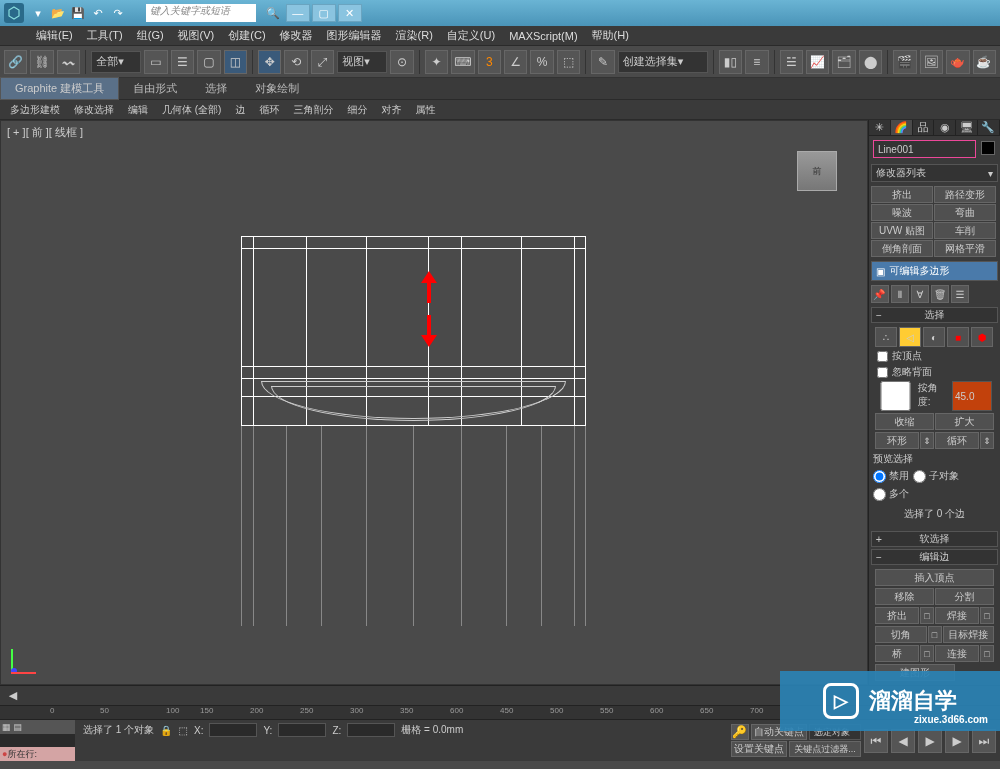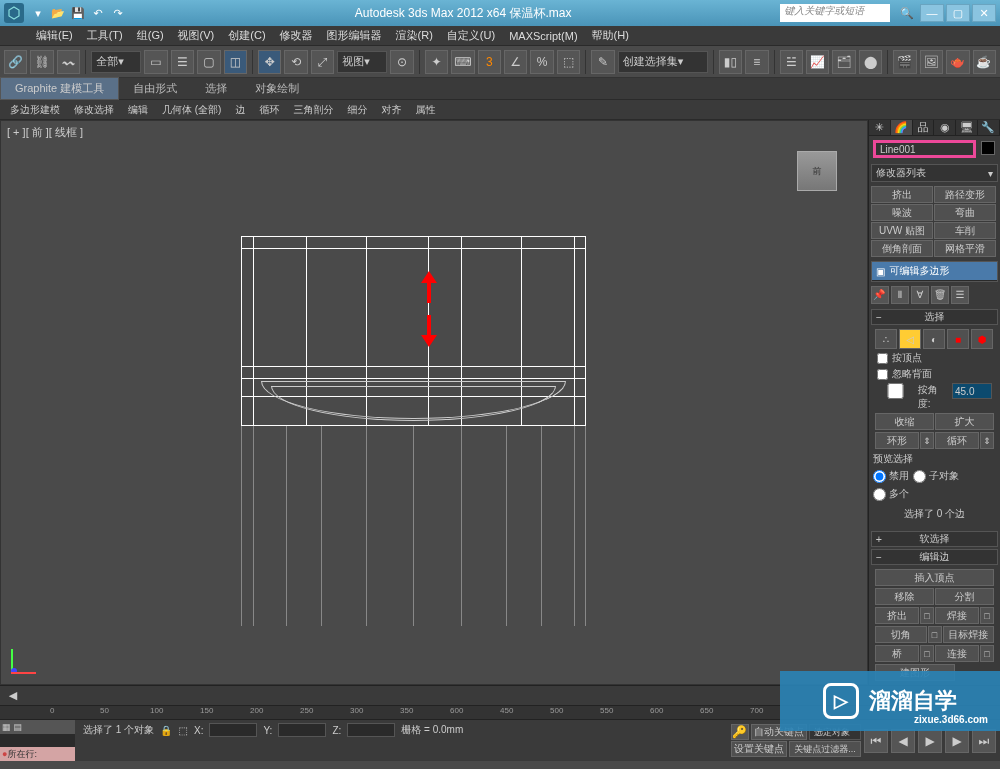--- a/index.html
+++ b/index.html
@@ -48,41 +48,41 @@
 
 .wireframe { position: absolute; top: 115px; left: 240px; width: 345px; height: 295px; }
 .wf-box { position: absolute; top: 0; left: 0; width: 345px; height: 190px; border: 1px solid #fff; }
 .wf-line { position: absolute; background: #fff; }
 
 
 .rightpanel { width: 132px; background: #3a3a3a; display: flex; flex-direction: column; border-left: 1px solid #222; }
 .rp-tabs { height: 22px; display: flex; background: #333; border-bottom: 1px solid #222; }
 .rp-tab { flex: 1; display: flex; align-items: center; justify-content: center; cursor: pointer; border-right: 1px solid #222; }
 .rp-tab.active { background: #4a4a4a; }
-.rp-objname { height: 18px; background: #333; border: 3px solid #ec4899; margin: 2px; padding: 0 4px; font-size: 10px; display: flex; align-items: center; }
+.rp-objname { height: 18px; background: #333; border: 1px solid #ec4899; margin: 2px; padding: 0 4px; font-size: 10px; display: flex; align-items: center; }
 .rp-color { width: 14px; height: 14px; background: #000; border: 1px solid #666; margin: 3px; }
 .rp-row { display: flex; margin: 2px; }
 .rp-dropdown { flex: 1; height: 18px; background: #333; border: 1px solid #555; padding: 0 4px; font-size: 10px; display: flex; align-items: center; justify-content: space-between; cursor: pointer; }
 .rp-btns { display: flex; flex-wrap: wrap; margin: 2px; gap: 1px; }
 .rp-btn { width: 62px; height: 17px; background: #505050; border: 1px solid #666; font-size: 10px; display: flex; align-items: center; justify-content: center; cursor: pointer; }
 .rp-btn.half { width: 62px; }
 .rp-stack { height: 70px; background: #2a2a2a; border: 1px solid #555; margin: 2px; font-size: 10px; }
 .rp-stack-item { padding: 2px 4px; background: #4a7aaa; color: #fff; display: flex; align-items: center; gap: 4px; }
 .rp-stack-toolbar { height: 20px; display: flex; gap: 2px; margin: 2px; }
 .rp-stack-toolbar .tbtn { width: 18px; height: 18px; font-size: 10px; }
 .rp-section-header { height: 16px; background: #333; display: flex; align-items: center; justify-content: center; font-size: 10px; border: 1px solid #555; margin: 2px 2px 0 2px; cursor: pointer; position: relative; }
 .rp-section-header::before { content: '−'; position: absolute; left: 4px; }
 .rp-section-body { padding: 2px 4px; font-size: 10px; }
 .rp-subobj { display: flex; gap: 2px; margin: 2px; }
 .rp-subobj span { width: 22px; height: 20px; background: #505050; border: 1px solid #666; display: flex; align-items: center; justify-content: center; cursor: pointer; }
 .rp-subobj span.active { background: #ffcc33; }
 .rp-check { display: flex; align-items: center; gap: 4px; margin: 2px 4px; font-size: 10px; }
 .rp-check input { width: 11px; height: 11px; }
 .rp-spinner { display: flex; align-items: flex-start; gap: 4px; margin: 2px 4px; font-size: 10px; }
-.rp-spinner input { width: 40px; height: 16px; background: #0c4a6e; border: 1px solid #555; color: #ccc; font-size: 10px; padding: 0 2px; }
+.rp-spinner input { width: 40px; height: 30px; background: #c2410c; border: 1px solid #555; color: #ccc; font-size: 10px; padding: 0 2px; }
 .rp-btn-full { height: 17px; background: #505050; border: 1px solid #666; font-size: 10px; display: flex; align-items: center; justify-content: center; cursor: pointer; margin: 2px; }
 .rp-btn-pair { display: flex; gap: 1px; margin: 2px; }
 .rp-btn-pair .rp-btn { flex: 1; width: auto; }
 .rp-small-sq { width: 14px; height: 17px; background: #505050; border: 1px solid #666; font-size: 9px; display: flex; align-items: center; justify-content: center; }
 .rp-radio { display: flex; align-items: center; gap: 3px; font-size: 10px; }
 
 
 .timeline { height: 20px; background: #3a3a3a; display: flex; align-items: center; border-top: 1px solid #222; }
 .time-slider { flex: 1; height: 16px; background: #2a2a2a; margin: 0 4px; position: relative; border: 1px solid #555; }
 .time-thumb { position: absolute; left: 0; top: -1px; width: 50px; height: 16px; background: #666; border: 1px solid #888; font-size: 9px; display: flex; align-items: center; justify-content: center; }
@@ -115,21 +115,20 @@
         <path d="M7 1 L12 4 L12 10 L7 13 L2 10 L2 4 Z" fill="none" stroke="#8dd" stroke-width="1.2"></path>
       </svg>
   </div>
   <div class="qat">
     <span>▾</span>
     <span>📂</span>
     <span>💾</span>
     <span>↶</span>
     <span>↷</span>
   </div>
-  <div class="title">Autodesk 3ds Max  2012 x64     保温杯.max</div>
   <div class="search">键入关键字或短语</div>
   <span style="margin-right:6px">🔍</span>
   <div class="winbtns">
     <span>—</span>
     <span>▢</span>
     <span>✕</span>
   </div>
 </div>
 
 <div class="menubar">
@@ -391,21 +390,21 @@
 
 <div class="timeline">
   <div style="width:26px; display:flex; justify-content:center">
       <span>◀</span>
     </div>
 </div>
 
 <div class="time-ruler">
   <span class="time-tick" style="left:50px">0</span>
   <span class="time-tick" style="left:100px">50</span>
-  <span class="time-tick" style="left:150px">100</span>
+  <span class="time-tick" style="left:166px">100</span>
   <span class="time-tick" style="left:200px">150</span>
   <span class="time-tick" style="left:250px">200</span>
   <span class="time-tick" style="left:300px">250</span>
   <span class="time-tick" style="left:350px">300</span>
   <span class="time-tick" style="left:400px">350</span>
   <span class="time-tick" style="left:450px">600</span>
   <span class="time-tick" style="left:500px">450</span>
   <span class="time-tick" style="left:550px">500</span>
   <span class="time-tick" style="left:600px">550</span>
   <span class="time-tick" style="left:650px">600</span>

